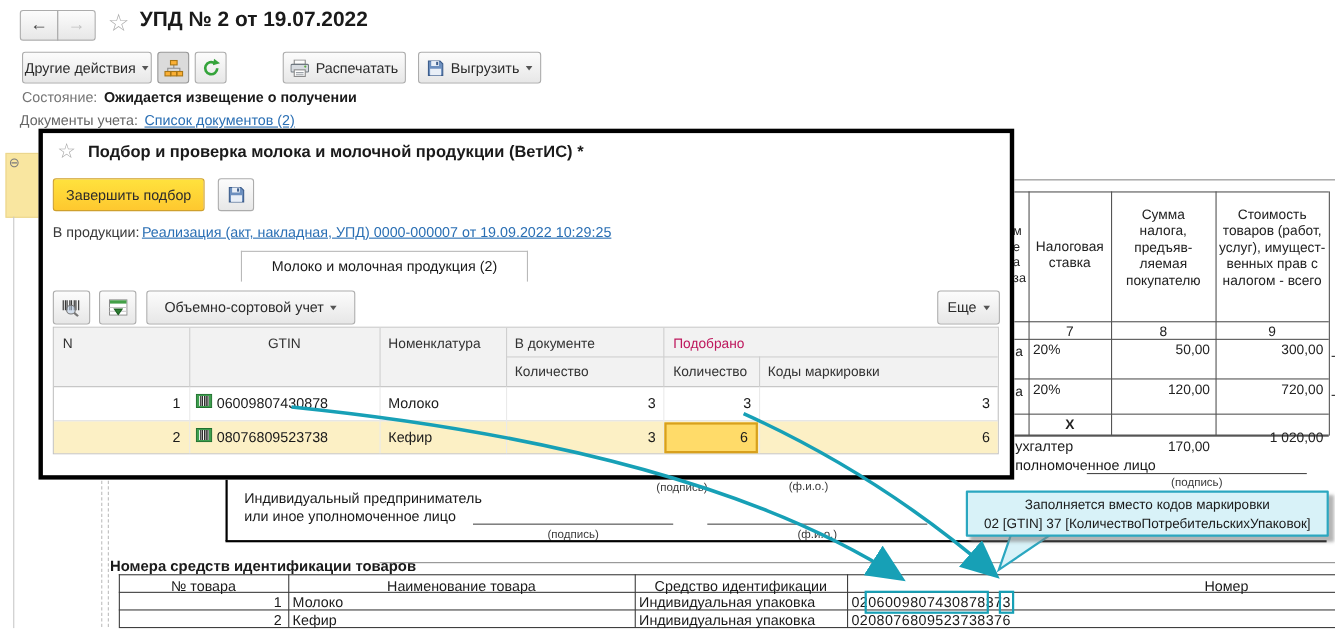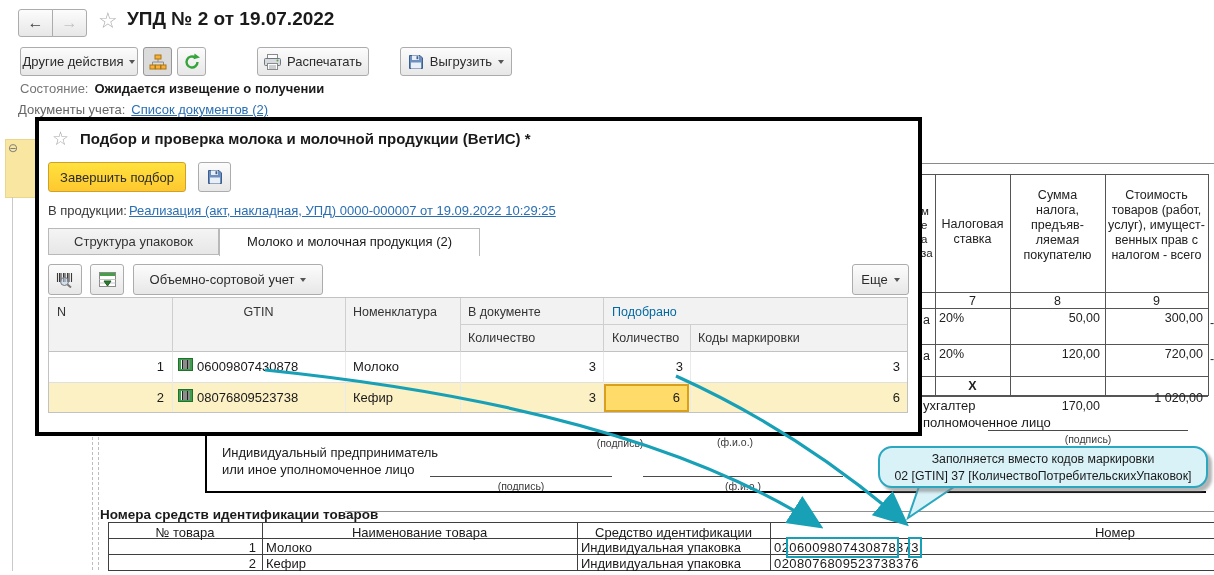--- a/index.html
+++ b/index.html
@@ -66,21 +66,21 @@
     <svg width="17" height="16" viewBox="0 0 17 16">
       <rect x="3.5" y="0.5" width="10" height="4" fill="#FDFDFD" stroke="#8A8A8A"></rect>
       <rect x="0.5" y="4.5" width="16" height="7" rx="1" fill="#D7DBE0" stroke="#6F7880"></rect>
       <circle cx="13.5" cy="6.5" r="1" fill="#58A83C"></circle>
       <rect x="3.5" y="9.5" width="10" height="6" fill="#FDFDFD" stroke="#8A8A8A"></rect>
       <line x1="5" y1="12" x2="12" y2="12" stroke="#9AA0A6"></line>
       <line x1="5" y1="14" x2="12" y2="14" stroke="#9AA0A6"></line>
     </svg>
     <span>Распечатать</span>
   </div>
-  <div class="btn" style="left:380px;top:47px;width:112px;height:29px;margin-left:20px;">
+  <div class="btn" style="left:380px;top:47px;width:112px;height:29px;">
     <svg width="16" height="16" viewBox="0 0 16 16">
       <path d="M1.5 1.5 H12 L14.5 4 V14.5 H1.5 Z" fill="#6C8FBF" stroke="#3E5E8C"></path>
       <rect x="4" y="1.5" width="7" height="4.5" fill="#E9EFF7"></rect>
       <rect x="8.5" y="2.2" width="1.8" height="3" fill="#3E5E8C"></rect>
       <rect x="3" y="8.5" width="10" height="6" fill="#E9EFF7"></rect>
     </svg>
     <span>Выгрузить</span>
       <span class="caret"></span>
   </div>
 
@@ -210,23 +210,20 @@
         <path d="M1.5 1.5 H12 L14.5 4 V14.5 H1.5 Z" fill="#6C8FBF" stroke="#3E5E8C"></path>
         <rect x="4" y="1.5" width="7" height="4.5" fill="#E9EFF7"></rect>
         <rect x="8.5" y="2.2" width="1.8" height="3" fill="#3E5E8C"></rect>
         <rect x="3" y="8.5" width="10" height="6" fill="#E9EFF7"></rect>
       </svg>
     </div>
 
     <div class="abs" style="left:9px;top:82px;font-size:13px;color:#3a3a3a;">В продукции:</div>
     <div class="abs link" style="left:90px;top:82px;font-size:13px;">Реализация (акт, накладная, УПД) 0000-000007 от 19.09.2022 10:29:25</div>
 
-    <div class="abs c" style="left:9px;top:107px;width:171px;height:27px;background:linear-gradient(#F4F4F4,#E7E7E7);border:1px solid #B9B9B9;box-sizing:border-box;font-size:13px;color:#333;line-height:25px;">
-      <span>Структура упаковок</span>
-    </div>
     <div class="abs c" style="left:180px;top:107px;width:261px;height:28px;background:#fff;border:1px solid #B9B9B9;border-bottom:none;box-sizing:border-box;font-size:13px;line-height:25px;">
       <span>Молоко и молочная продукция (2)</span>
     </div>
 
     <div class="btn" style="left:9px;top:143px;width:34px;height:31px;">
       <svg width="20" height="16" viewBox="0 0 20 16">
         <path d="M2.5 1 V10 M4.5 1 V10 M6 1 V10 M8.5 1 V10 M10 1 V10 M12.5 1 V10 M14 1 V10 M16.5 1 V10" stroke="#3a3a3a" stroke-width="1.1"></path>
         <circle cx="9.5" cy="9.5" r="4" fill="rgba(190,210,235,0.55)" stroke="#777"></circle>
         <line x1="12.5" y1="12.5" x2="16" y2="15.5" stroke="#777" stroke-width="2"></line>
       </svg>
@@ -264,21 +261,21 @@
       <div class="gridline" style="left:123px;top:54px;width:1px;height:60px;background:#EAEAEA;"></div>
       <div class="gridline" style="left:296px;top:54px;width:1px;height:60px;background:#EAEAEA;"></div>
       <div class="gridline" style="left:411px;top:54px;width:1px;height:60px;background:#EAEAEA;"></div>
       <div class="gridline" style="left:554px;top:54px;width:1px;height:60px;background:#EAEAEA;"></div>
       <div class="gridline" style="left:641px;top:54px;width:1px;height:60px;background:#EAEAEA;"></div>
 
       <div class="abs" style="left:8px;top:7px;font-size:12.5px;color:#333;">N</div>
       <div class="abs c" style="left:123px;top:7px;width:173px;font-size:12.5px;color:#333;">GTIN</div>
       <div class="abs" style="left:304px;top:7px;font-size:12.5px;color:#333;">Номенклатура</div>
       <div class="abs" style="left:419px;top:7px;font-size:12.5px;color:#333;">В документе</div>
-      <div class="abs" style="left:563px;top:7px;font-size:12.5px;color:#0369a1;">Подобрано</div>
+      <div class="abs" style="left:563px;top:7px;font-size:12.5px;color:#be185d;">Подобрано</div>
       <div class="abs" style="left:419px;top:33px;font-size:12.5px;color:#333;">Количество</div>
       <div class="abs" style="left:563px;top:33px;font-size:12.5px;color:#333;">Количество</div>
       <div class="abs" style="left:649px;top:33px;font-size:12.5px;color:#333;">Коды маркировки</div>
 
       <div>
         <div class="abs r" style="left:0;top:61px;width:115px;font-size:13px;">1</div>
         <svg class="abs" style="left:129px;top:60px;" width="15" height="13" viewBox="0 0 15 13">
           <rect x="0.5" y="0.5" width="14" height="12" fill="#3D9E4E" stroke="#20702E"></rect>
           <rect x="3" y="2" width="9" height="9" fill="#F2F7F2"></rect>
           <path d="M4.5 2 V11 M6 2 V11 M8 2 V11 M9.5 2 V11 M11 2 V11" stroke="#222" stroke-width="1"></path>
@@ -302,21 +299,21 @@
         <div class="abs r" style="left:411px;top:92px;width:136px;font-size:13px;">3</div>
         <div class="abs r" style="left:555px;top:86px;width:85px;height:28px;background:var(--cellhl);border:2px solid var(--cellhl-border);box-sizing:border-box;font-size:13px;line-height:24px;padding-right:7px;">6</div>
         <div class="abs r" style="left:641px;top:92px;width:210px;font-size:13px;">6</div>
       </div>
     </div>
   </div>
 
   <svg class="abs" style="left:898px;top:468px;z-index:19;" width="90" height="54" viewBox="0 0 90 54">
     <polygon points="10,50 26,4 78,4" fill="#D8F2F8" stroke="#2BA7C0" stroke-width="2"></polygon>
   </svg>
-  <div class="abs" style="left:878px;top:446px;width:330px;height:42px;background:#D8F2F8;border:2px solid #2BA7C0;border-radius:14px;box-sizing:border-box;box-shadow:4px 4px 3px rgba(130,130,130,0.6);z-index:20;padding-top:3px;">
+  <div class="abs" style="left:878px;top:446px;width:330px;height:42px;background:#D8F2F8;border:2px solid #2BA7C0;border-radius:1px;box-sizing:border-box;box-shadow:4px 4px 3px rgba(130,130,130,0.6);z-index:20;padding-top:3px;">
     <div class="c" style="font-size:12.3px;line-height:17px;">Заполняется вместо кодов маркировки</div>
     <div class="c" style="font-size:12.3px;line-height:17px;">02 [GTIN] 37 [КоличествоПотребительскихУпаковок]</div>
   </div>
 
   <svg class="abs" style="left:0;top:0;z-index:30;pointer-events:none;" width="1214" height="575" viewBox="0 0 1214 575">
     <defs>
       <marker id="ah" markerWidth="11" markerHeight="10" refX="9" refY="5" orient="auto">
         <path d="M0 0 L11 5 L0 10 Z" style="fill:var(--teal);"></path>
       </marker>
     </defs>

